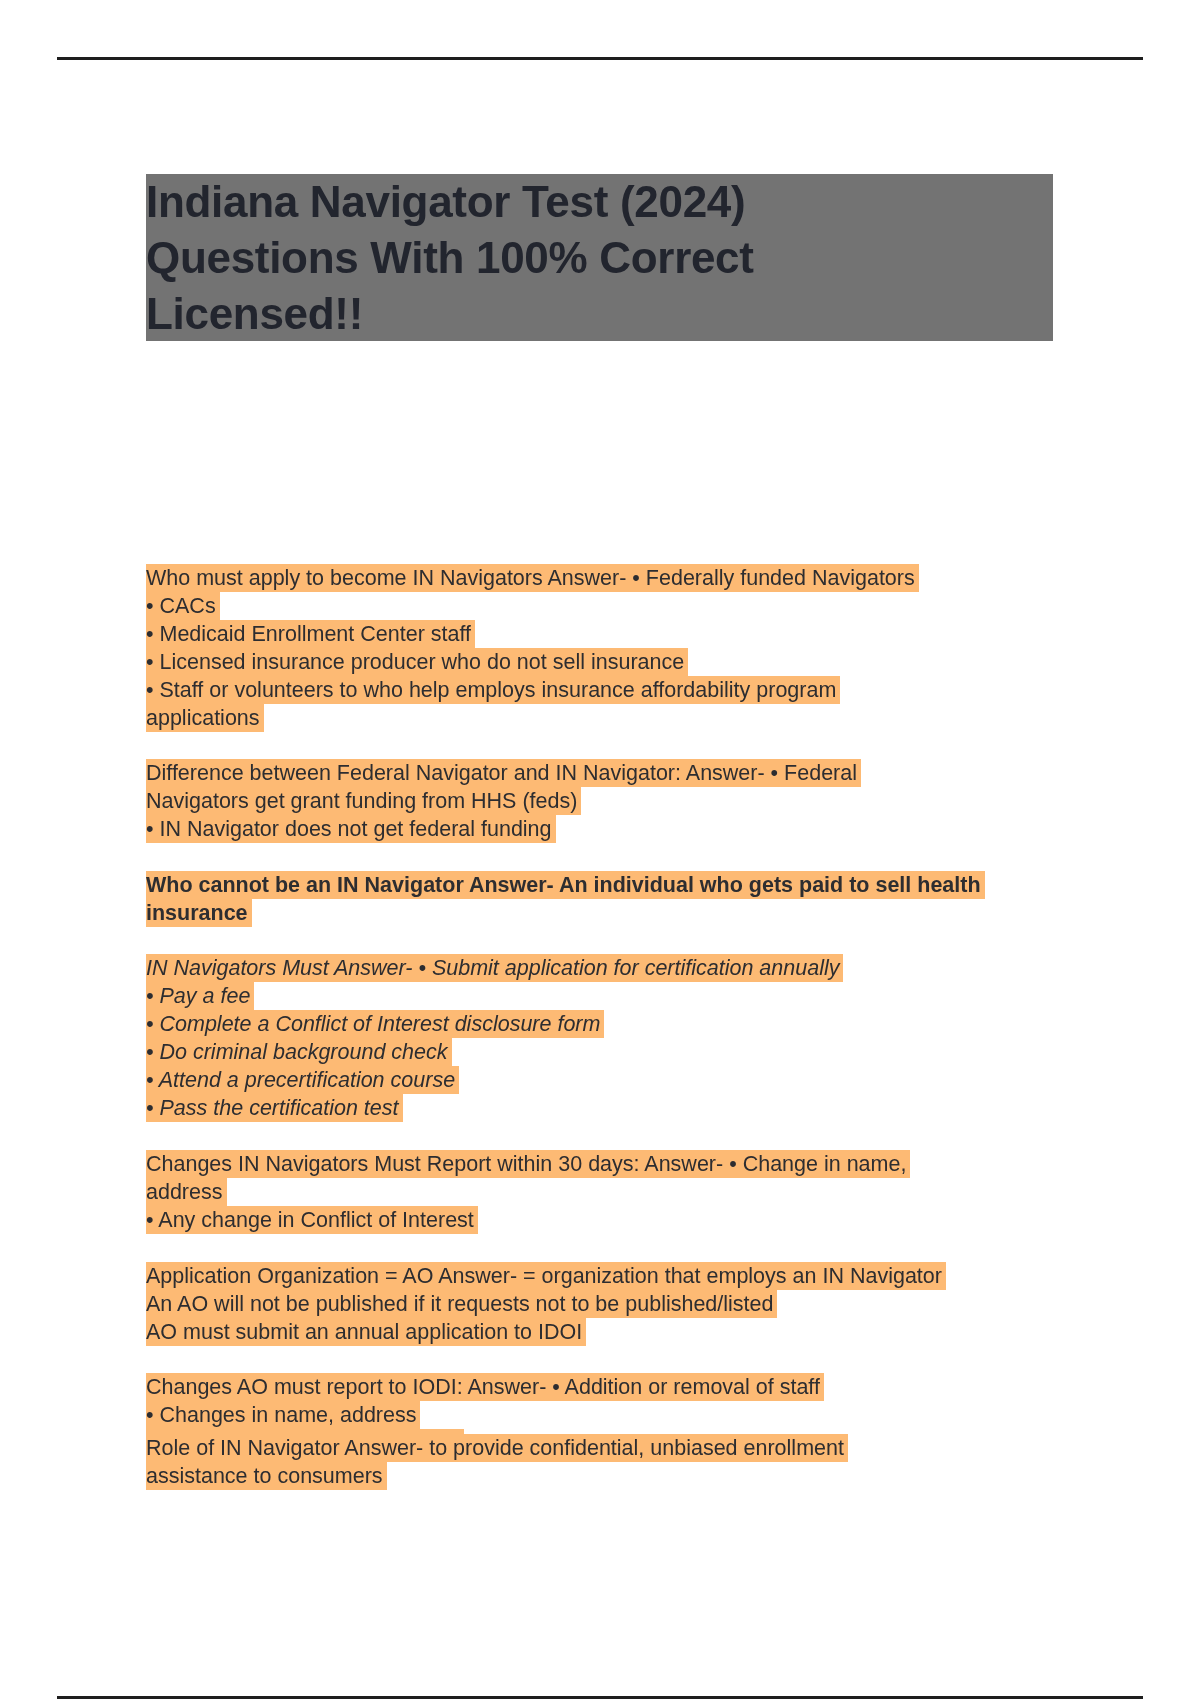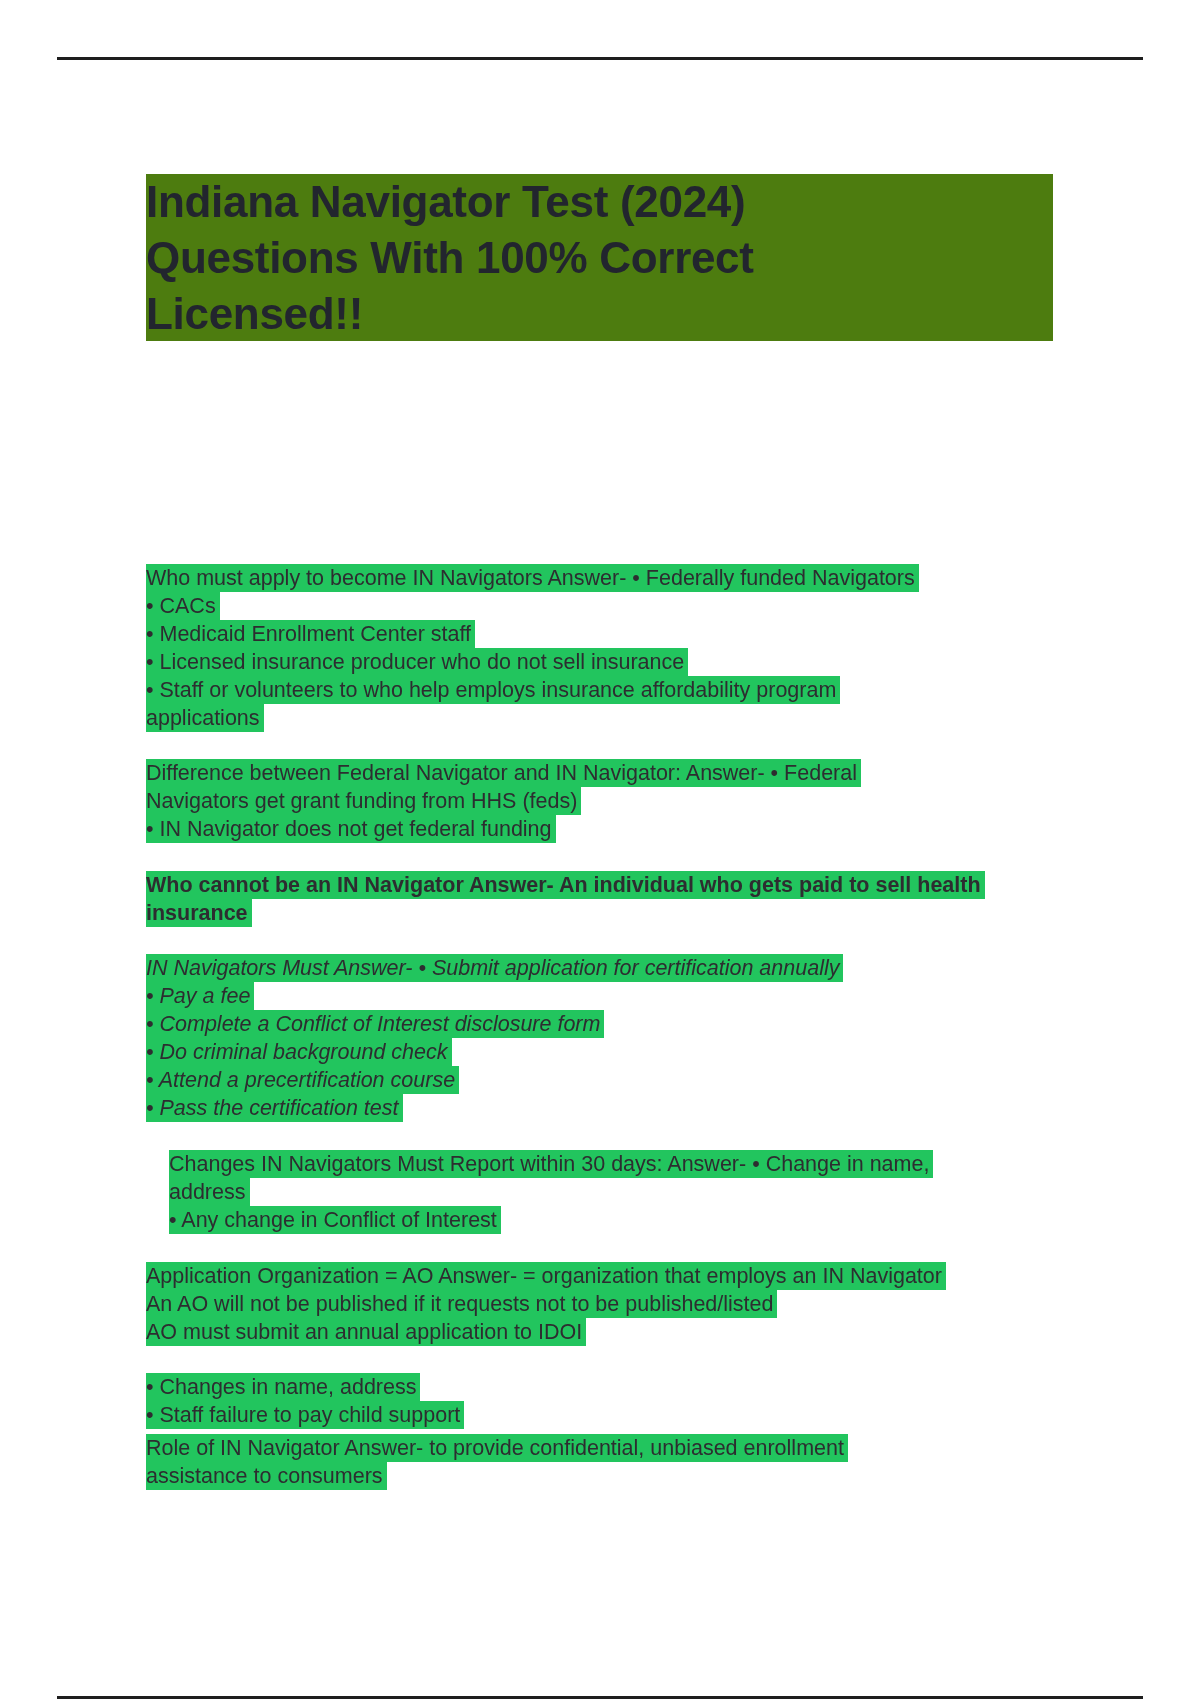--- a/index.html
+++ b/index.html
@@ -24,21 +24,21 @@
     }
     .rule.top { top: 57px; }
     .rule.bottom { top: 1696px; }
 
     .title-block {
       position: absolute;
       left: 146px;
       top: 174px;
       width: 907px;
       height: 167px;
-      background: #4d7c0f;
+      background: #737373;
       box-sizing: border-box;
       padding: 0 0 0 0;
     }
     .title {
       margin: 0;
       font-family: "Liberation Sans", sans-serif;
       font-weight: bold;
       font-size: 44px;
       line-height: 56px;
       color: #22252e;
@@ -56,21 +56,21 @@
       width: 930px;
     }
     .qa {
       margin: 0;
       font-size: 21.5px;
       line-height: 28px;
       color: #2d2d30;
     }
     .qa .line {
       display: inline-block;
-      background: #22c55e;
+      background: #fdba74;
       white-space: nowrap;
       padding-right: 4px;
     }
     .qa .row { display: block; height: 28px; }
   </style>
 </head>
 <body>
 
 <div class="rule top"></div>
 
@@ -106,33 +106,34 @@
 
   <div class="qa" style="position:absolute; top:390px;font-style:italic;">
     <span class="row"><span class="line">IN Navigators Must  Answer- • Submit application for certification annually</span></span>
     <span class="row"><span class="line">• Pay a fee</span></span>
     <span class="row"><span class="line">• Complete a Conflict of Interest disclosure form</span></span>
     <span class="row"><span class="line">• Do criminal background check</span></span>
     <span class="row"><span class="line">• Attend a precertification course</span></span>
     <span class="row"><span class="line">• Pass the certification test</span></span>
   </div>
 
-  <div class="qa" style="position:absolute; top:586px;margin-left:23px;">
+  <div class="qa" style="position:absolute; top:586px;">
     <span class="row"><span class="line">Changes IN Navigators Must Report within 30 days:  Answer- • Change in name,</span></span>
     <span class="row"><span class="line">address</span></span>
     <span class="row"><span class="line">• Any change in Conflict of Interest</span></span>
   </div>
 
   <div class="qa" style="position:absolute; top:698px;">
     <span class="row"><span class="line">Application Organization = AO  Answer- = organization that employs an IN Navigator</span></span>
     <span class="row"><span class="line">An AO will not be published if it requests not to be published/listed</span></span>
     <span class="row"><span class="line">AO must submit an annual application to IDOI</span></span>
   </div>
 
   <div class="qa" style="position:absolute; top:809px;">
+    <span class="row"><span class="line">Changes AO must report to IODI:  Answer- • Addition or removal of staff</span></span>
     <span class="row"><span class="line">• Changes in name, address</span></span>
     <span class="row"><span class="line">• Staff failure to pay child support</span></span>
   </div>
 
   <div class="qa" style="position:absolute; top:870px;">
     <span class="row"><span class="line">Role of IN Navigator  Answer- to provide confidential, unbiased enrollment</span></span>
     <span class="row"><span class="line">assistance to consumers</span></span>
   </div>
 
 </div>

